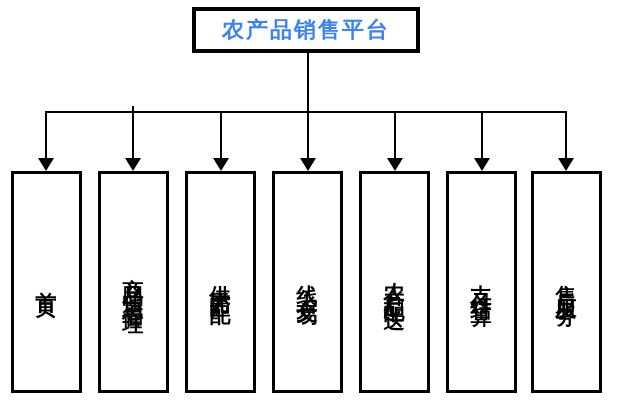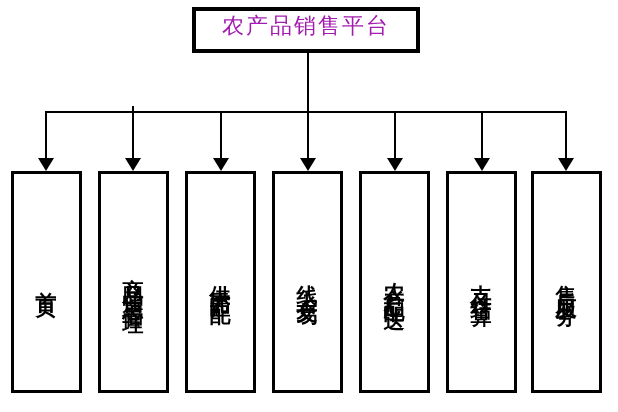--- a/index.html
+++ b/index.html
@@ -18,24 +18,25 @@
   
   .root-box {
     position: absolute;
     left: 192px;
     top: 7px;
     width: 228px;
     height: 46px;
     border: 4px solid #000000;
     box-sizing: border-box;
     display: flex;
+    align-items: center;
     justify-content: center;
     font-size: 22px;
-    font-weight: normal;
-    color: #a21caf;
+    font-weight: bold;
+    color: #3b82f6;
     letter-spacing: 2px;
     white-space: nowrap;
   }
   
   .line {
     position: absolute;
     background: #000000;
   }
   .stem {          
     left: 307px;

